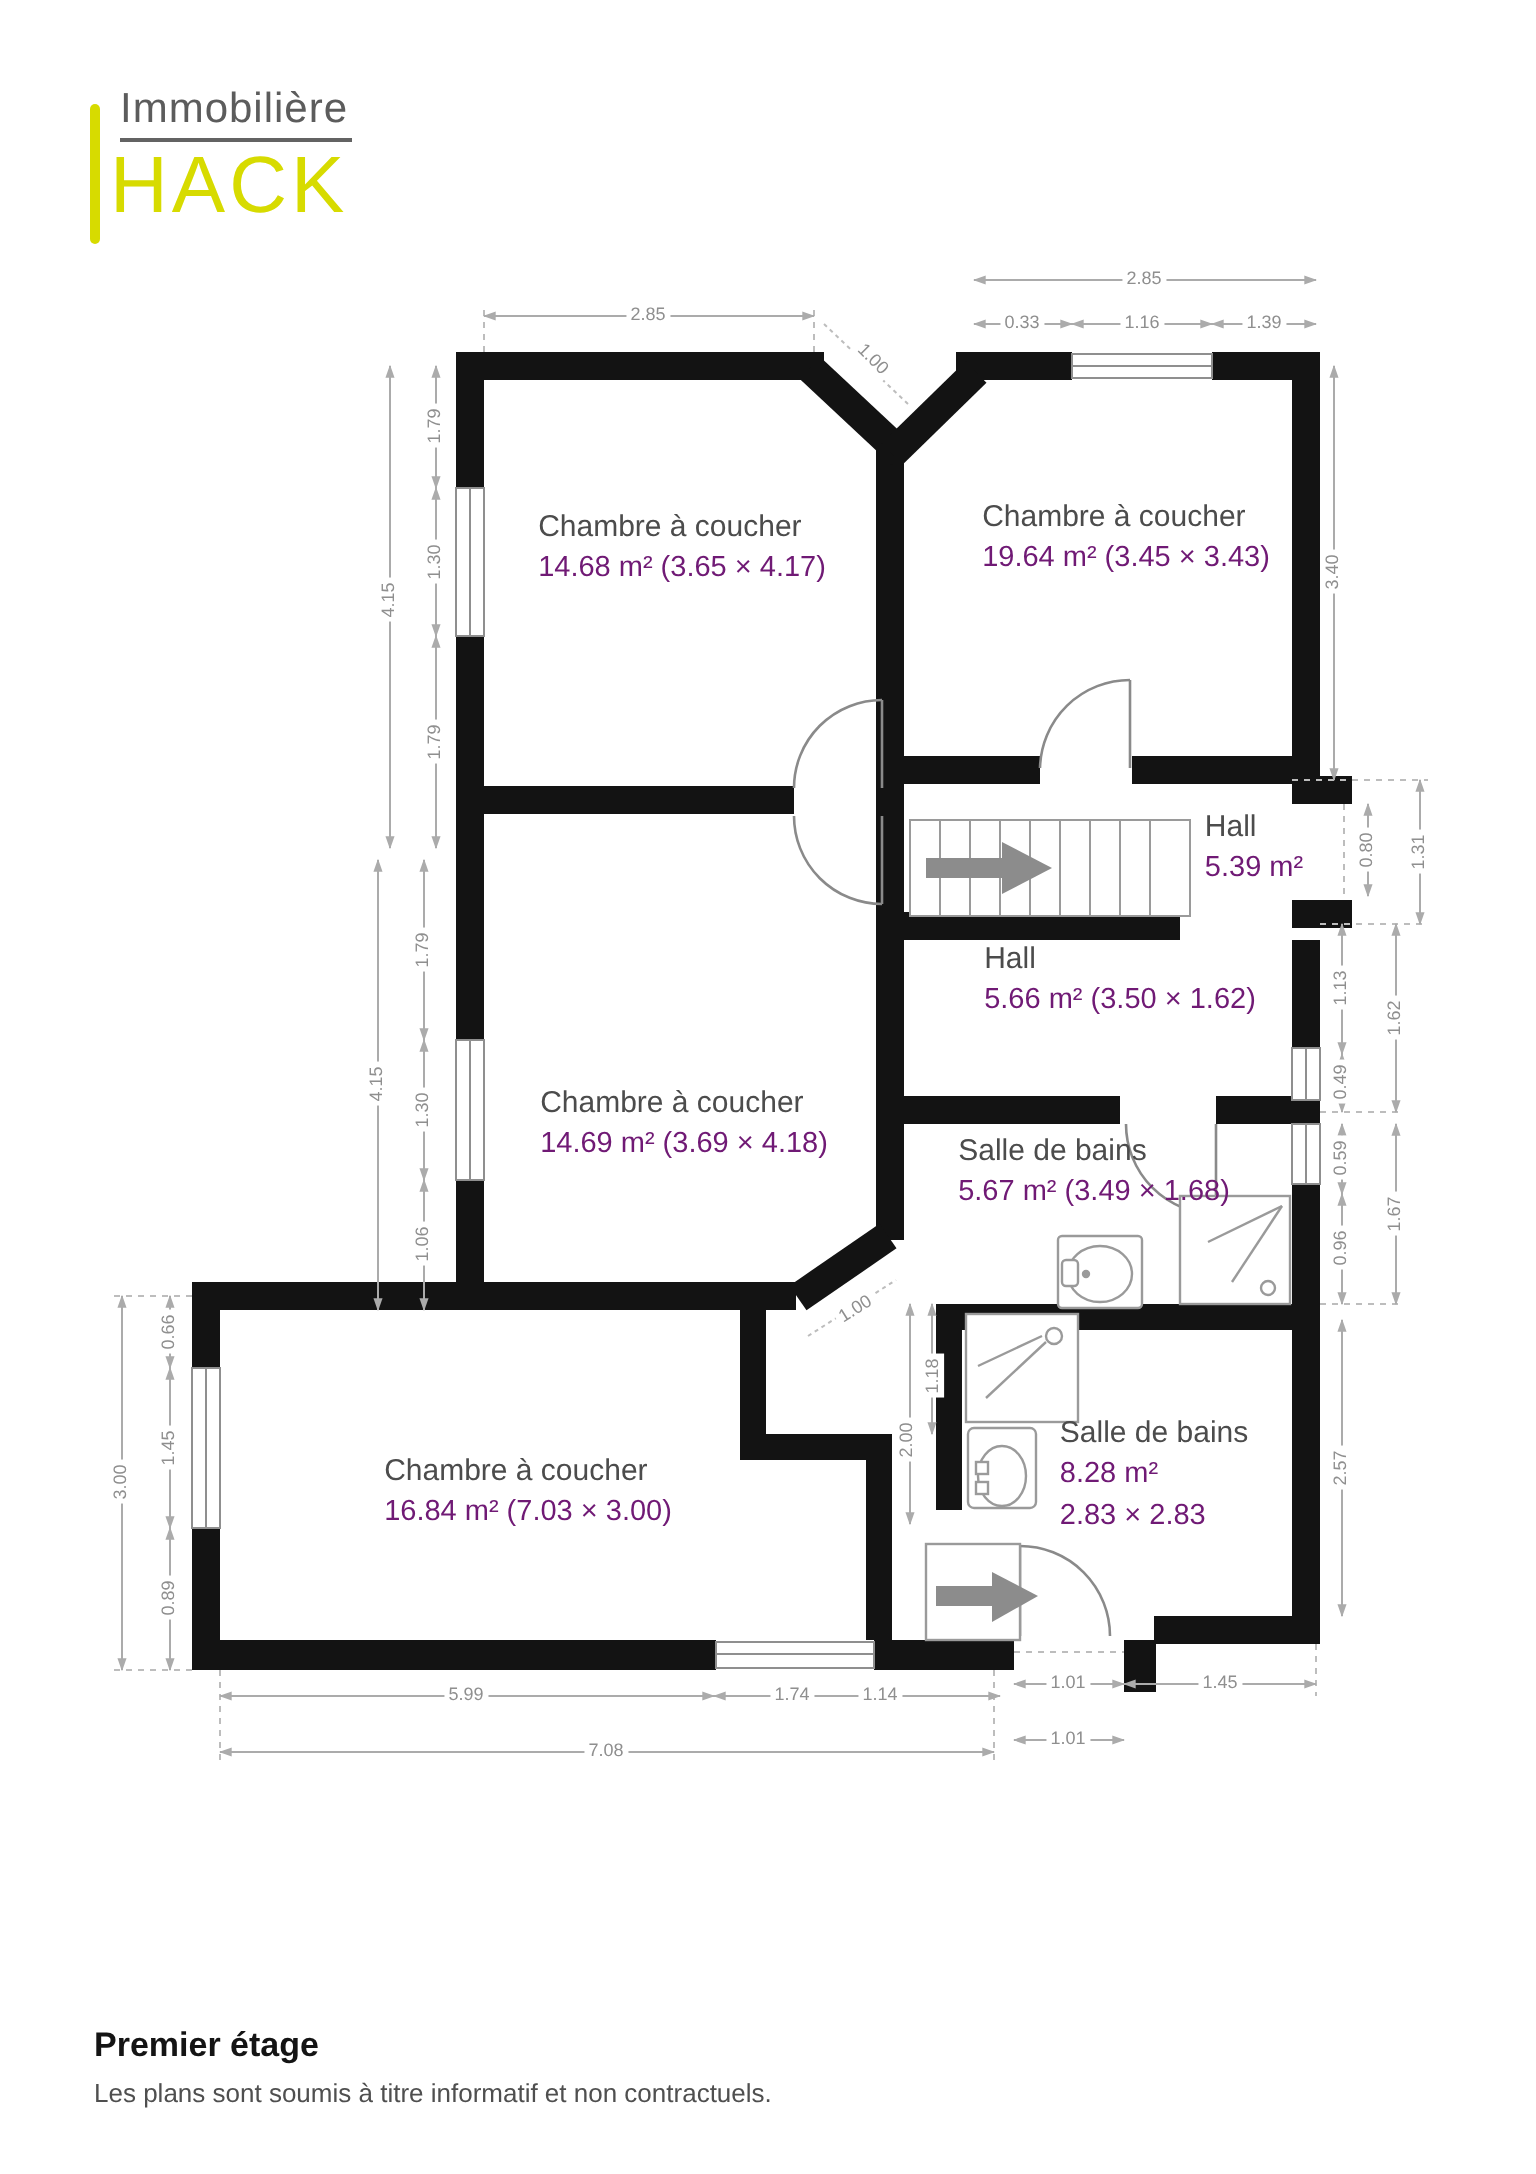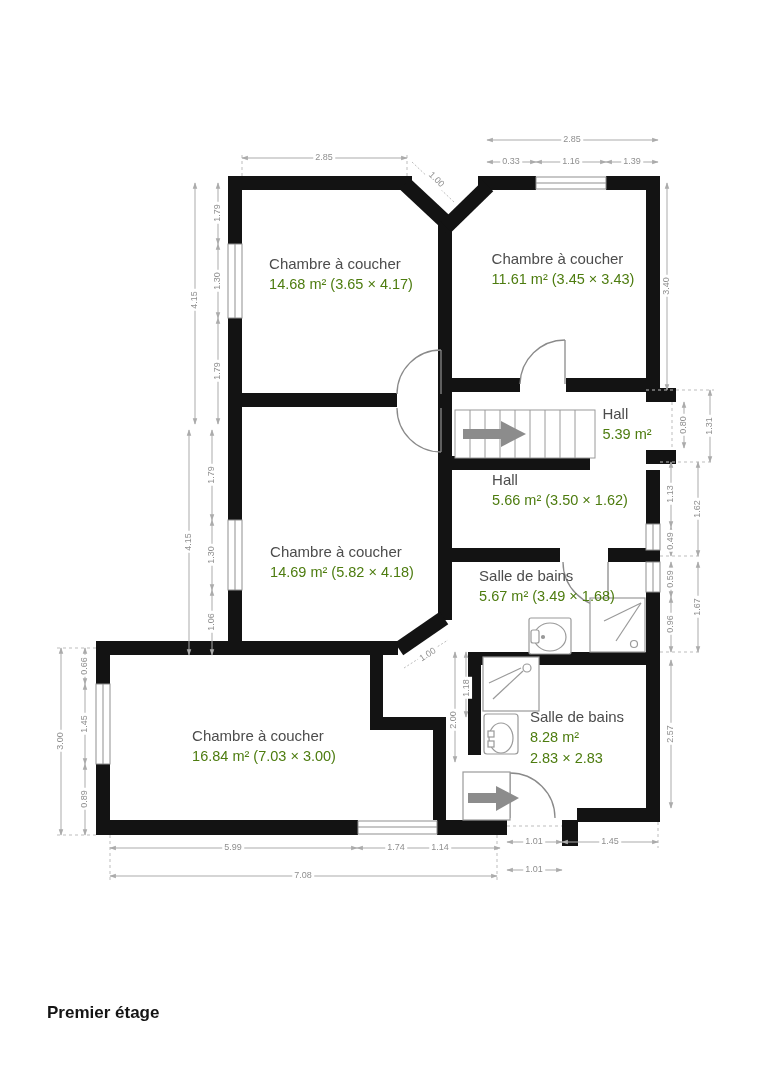--- a/index.html
+++ b/index.html
@@ -16,32 +16,38 @@
   
   .plan-svg{position:absolute;left:0;top:0;}
 
   
   #dim-layer{position:absolute;left:0;top:0;width:768px;height:1087px;}
   .dim-label{position:absolute;font-size:9px;color:#8f8f8f;background:#ffffff;padding:0 2px;white-space:nowrap;line-height:1.1;}
 
   
   .room-label{position:absolute;transform:translate(-50%,-50%);text-align:left;white-space:nowrap;color:#4c4c4c;font-size:15px;line-height:1.42;}
   .room-label .rn,.room-label .ra{display:block;}
-  .room-label .ra{color:#4d7c0f;font-size:14.5px;}
+  .room-label .ra{color:#701a75;font-size:14.5px;}
 
   
   .footer{position:absolute;left:47px;top:1003px;}
-  .footer-title{font-size:17px;font-weight:bold;color:#141414;}
+  .footer-title{font-size:17px;font-weight:bold;color:#141414;margin-top:10px;}
   .footer-note{font-size:13px;color:#4f4f4f;margin-top:6px;}
 </style>
 </head>
 <body>
 
 <div class="page">
 
+  <div class="logo">
+    <div class="logo-bar"></div>
+    <div class="logo-top">Immobilière</div>
+    <div class="logo-rule"></div>
+    <div class="logo-main">HACK</div>
+  </div>
 
   <svg class="plan-svg" width="768" height="1087" viewBox="0 0 768 1087">
     <defs>
       <marker id="mA" viewBox="0 0 10 10" refX="9" refY="5" markerWidth="6.5" markerHeight="6.5" orient="auto-start-reverse">
         <path d="M0,1.5 L10,5 L0,8.5 z" fill="#ababab"></path>
       </marker>
     </defs>
 
     <g fill="#131313">
       <rect x="228" y="176" width="184" height="14"></rect>
@@ -263,45 +269,46 @@
       <span class="dim-label" style="left: 467px; top: 688px; transform: translate(-50%, -50%) rotate(-90deg);">1.18</span>
       <span class="dim-label" style="left: 454px; top: 720px; transform: translate(-50%, -50%) rotate(-90deg);">2.00</span>
     </div>
 
   <div class="room-label" style="left:341px;top:274px">
     <span class="rn">Chambre à coucher</span>
     <span class="ra">14.68 m² (3.65 × 4.17)</span>
   </div>
   <div class="room-label" style="left:563px;top:269px">
     <span class="rn">Chambre à coucher</span>
-    <span class="ra">11.61 m² (3.45 × 3.43)</span>
+    <span class="ra">19.64 m² (3.45 × 3.43)</span>
   </div>
   <div class="room-label" style="left:627px;top:424px">
     <span class="rn">Hall</span>
     <span class="ra">5.39 m²</span>
   </div>
   <div class="room-label" style="left:560px;top:490px">
     <span class="rn">Hall</span>
     <span class="ra">5.66 m² (3.50 × 1.62)</span>
   </div>
   <div class="room-label" style="left:342px;top:562px">
     <span class="rn">Chambre à coucher</span>
-    <span class="ra">14.69 m² (5.82 × 4.18)</span>
+    <span class="ra">14.69 m² (3.69 × 4.18)</span>
   </div>
   <div class="room-label" style="left:547px;top:586px">
     <span class="rn">Salle de bains</span>
     <span class="ra">5.67 m² (3.49 × 1.68)</span>
   </div>
   <div class="room-label" style="left:264px;top:746px">
     <span class="rn">Chambre à coucher</span>
     <span class="ra">16.84 m² (7.03 × 3.00)</span>
   </div>
   <div class="room-label" style="left:577px;top:737px">
     <span class="rn">Salle de bains</span>
     <span class="ra">8.28 m²</span>
     <span class="ra">2.83 × 2.83</span>
   </div>
 
   <div class="footer">
     <div class="footer-title">Premier étage</div>
+    <div class="footer-note">Les plans sont soumis à titre informatif et non contractuels.</div>
   </div>
 
 </div>
 
 </body></html>

